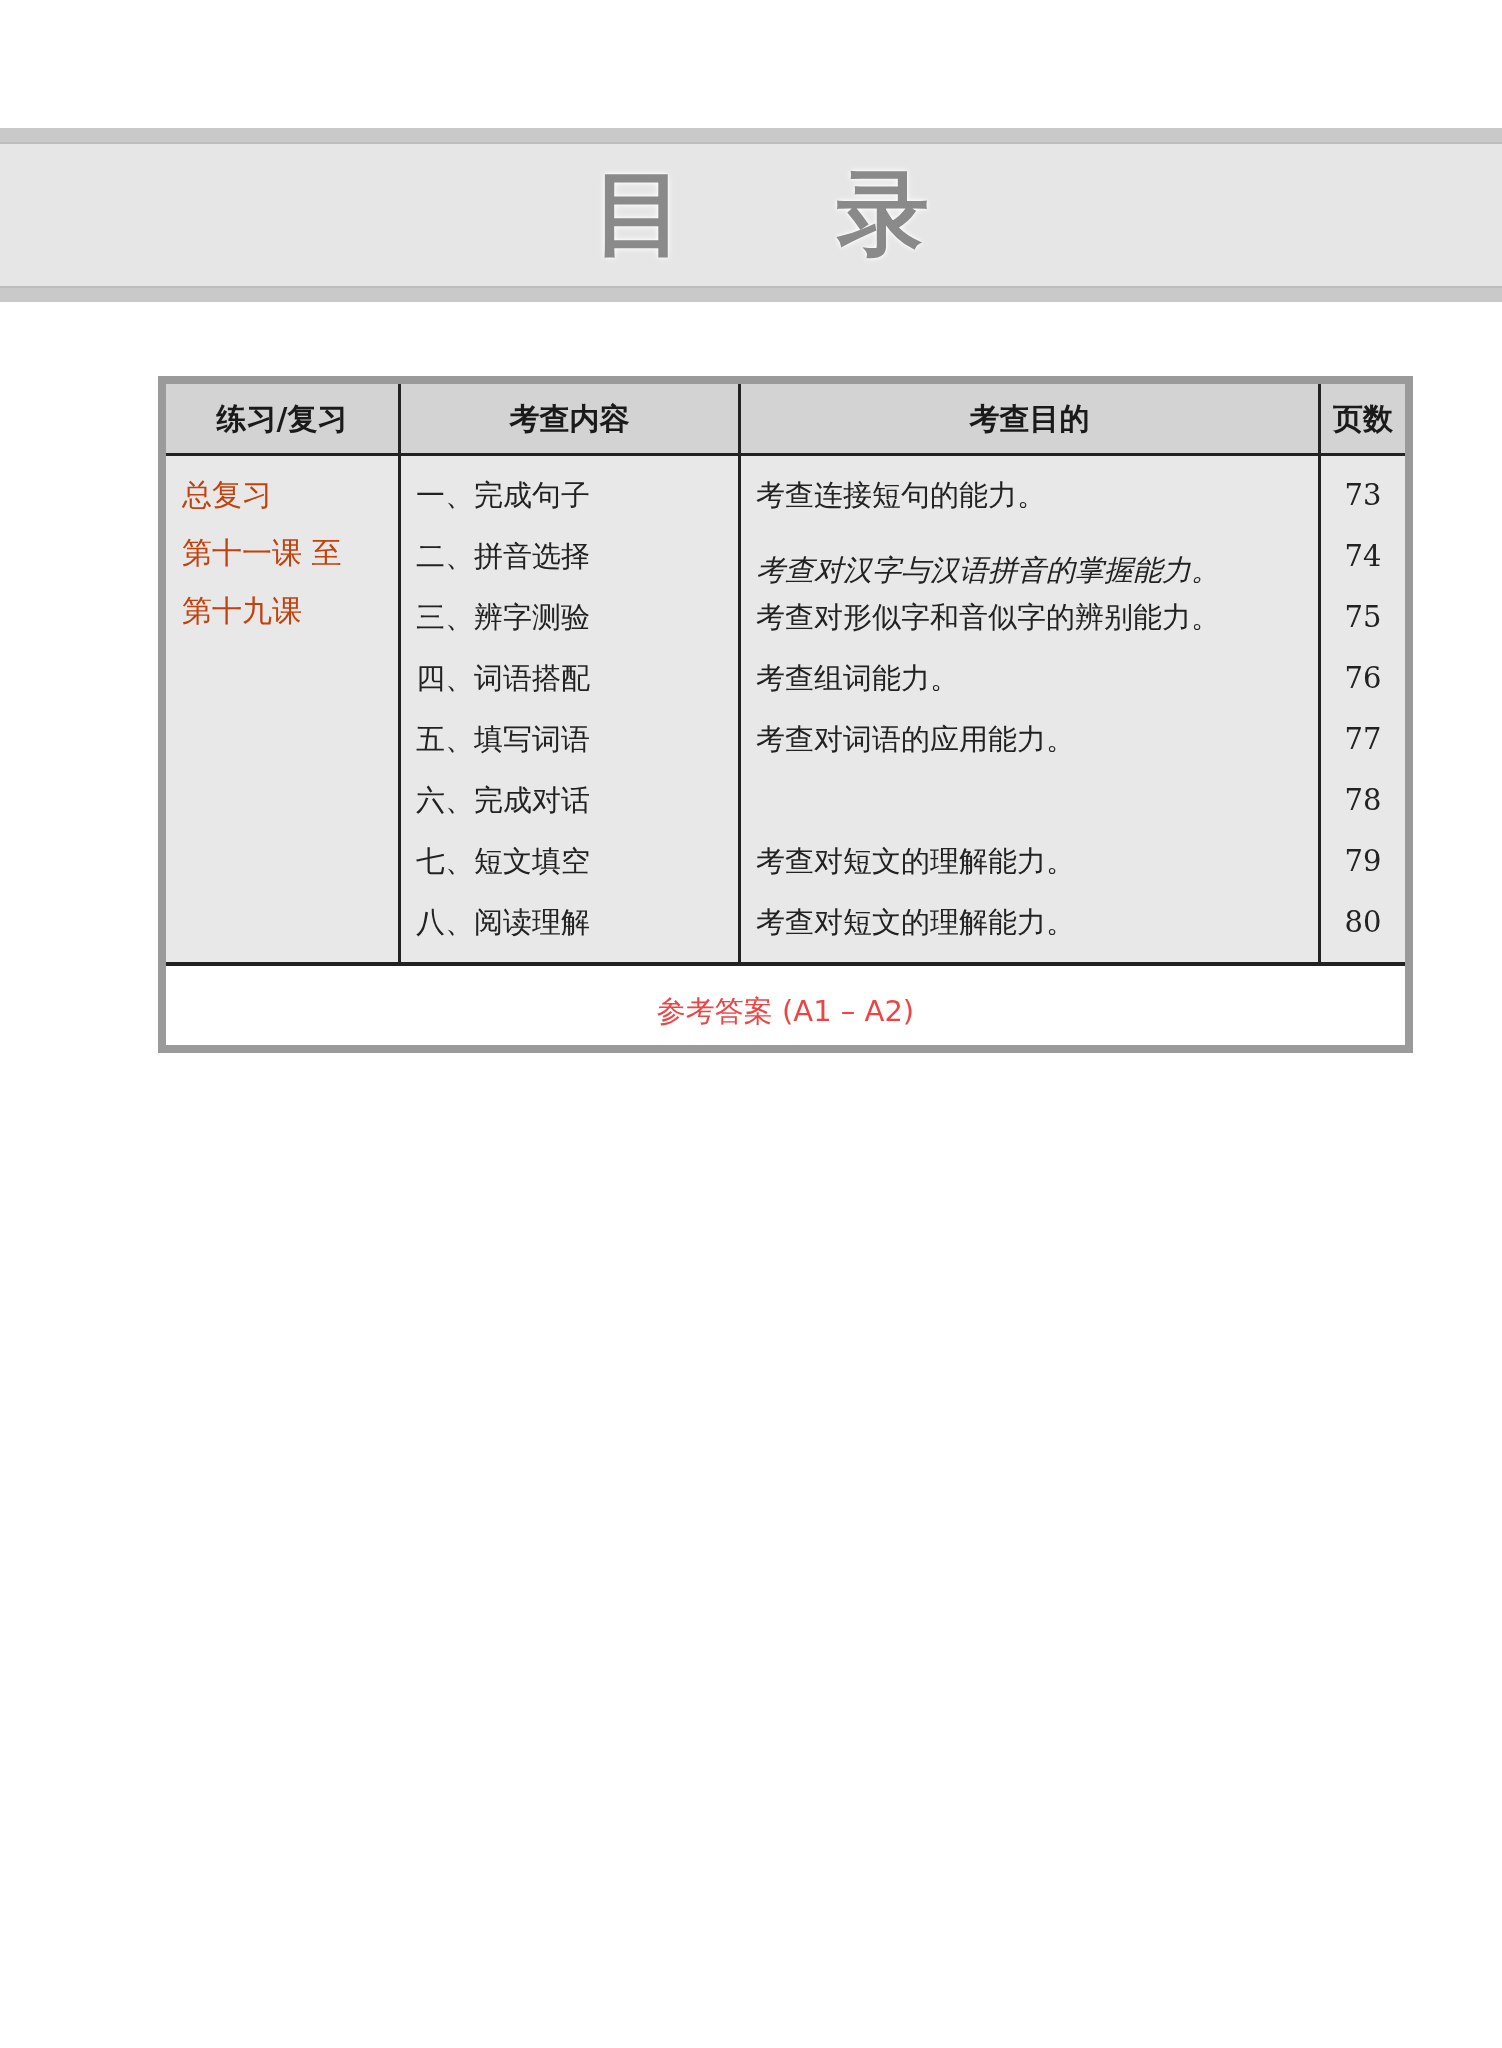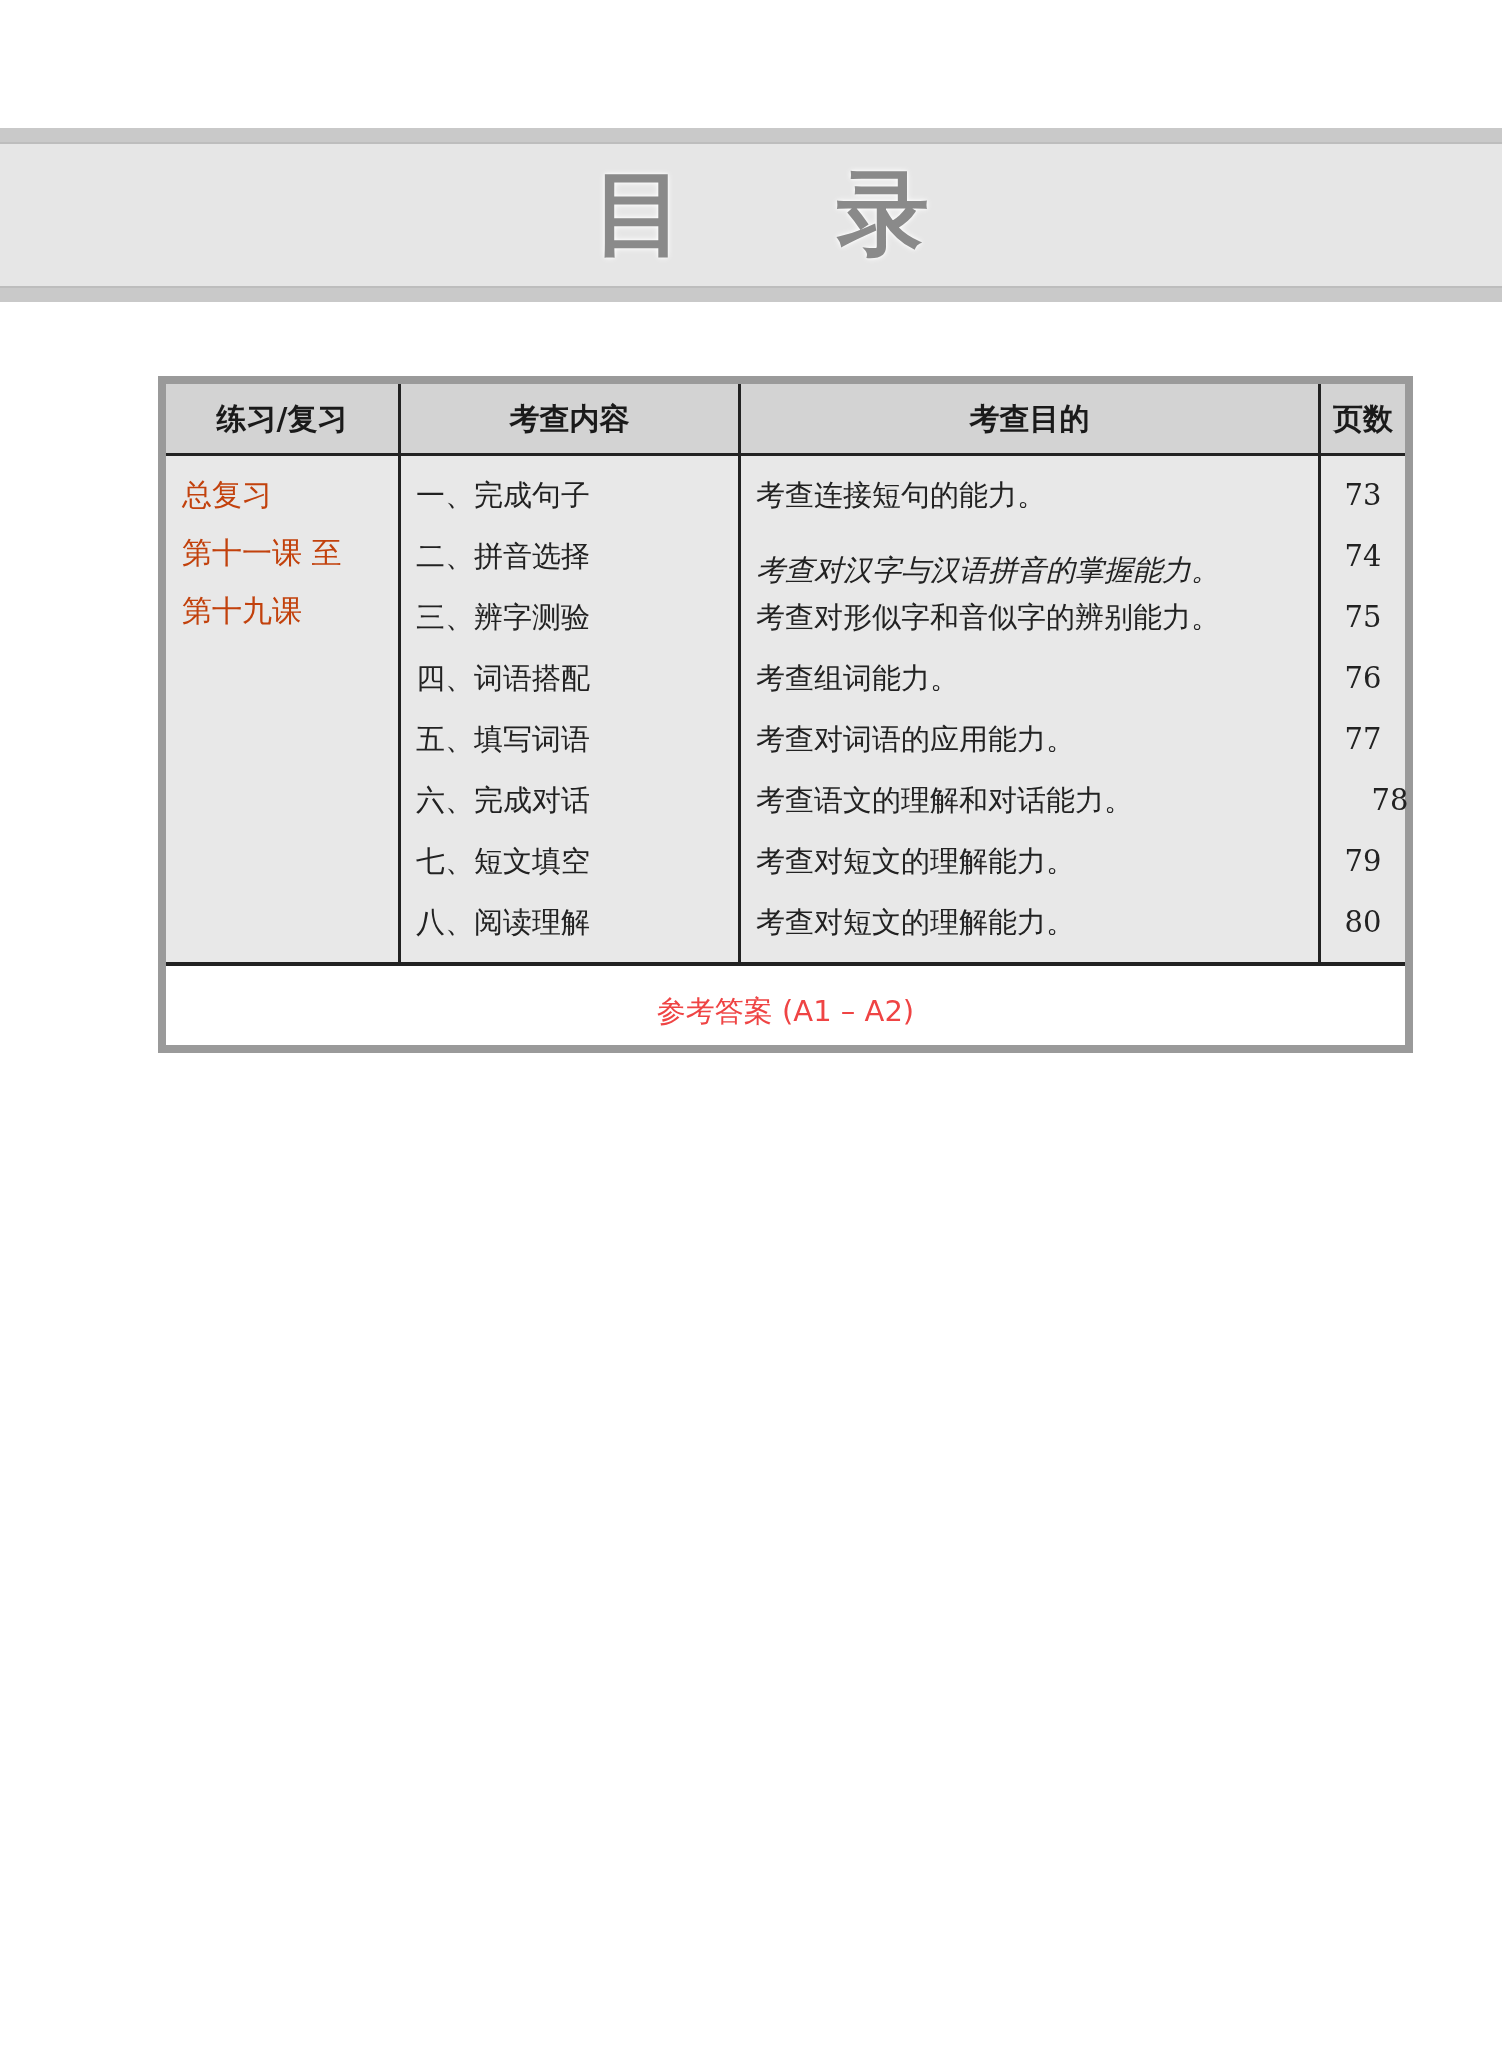--- a/index.html
+++ b/index.html
@@ -58,22 +58,21 @@
 
     <div class="cell" style="left:250px;top:264px;">四、词语搭配</div>
     <div class="cell" style="left:590px;top:264px;">考查组词能力。</div>
     <div class="cell" style="left:1155px;width:84px;text-align:center;top:264px;">76</div>
 
     <div class="cell" style="left:250px;top:325px;">五、填写词语</div>
     <div class="cell" style="left:590px;top:325px;">考查对词语的应用能力。</div>
     <div class="cell" style="left:1155px;width:84px;text-align:center;top:325px;">77</div>
 
     <div class="cell" style="left:250px;top:386px;">六、完成对话</div>
-    <div class="cell" style="left:590px;top:386px;">考查语文的理解和对话能力。</div>
-    <div class="cell" style="left:1155px;width:84px;text-align:center;top:386px;padding-left:27px;">78</div>
+    <div class="cell" style="left:1155px;width:84px;text-align:center;top:386px;">78</div>
 
     <div class="cell" style="left:250px;top:447px;">七、短文填空</div>
     <div class="cell" style="left:590px;top:447px;">考查对短文的理解能力。</div>
     <div class="cell" style="left:1155px;width:84px;text-align:center;top:447px;">79</div>
 
     <div class="cell" style="left:250px;top:508px;">八、阅读理解</div>
     <div class="cell" style="left:590px;top:508px;">考查对短文的理解能力。</div>
     <div class="cell" style="left:1155px;width:84px;text-align:center;top:508px;">80</div>
 
     <div class="footer">参考答案 (A1 – A2)</div>

